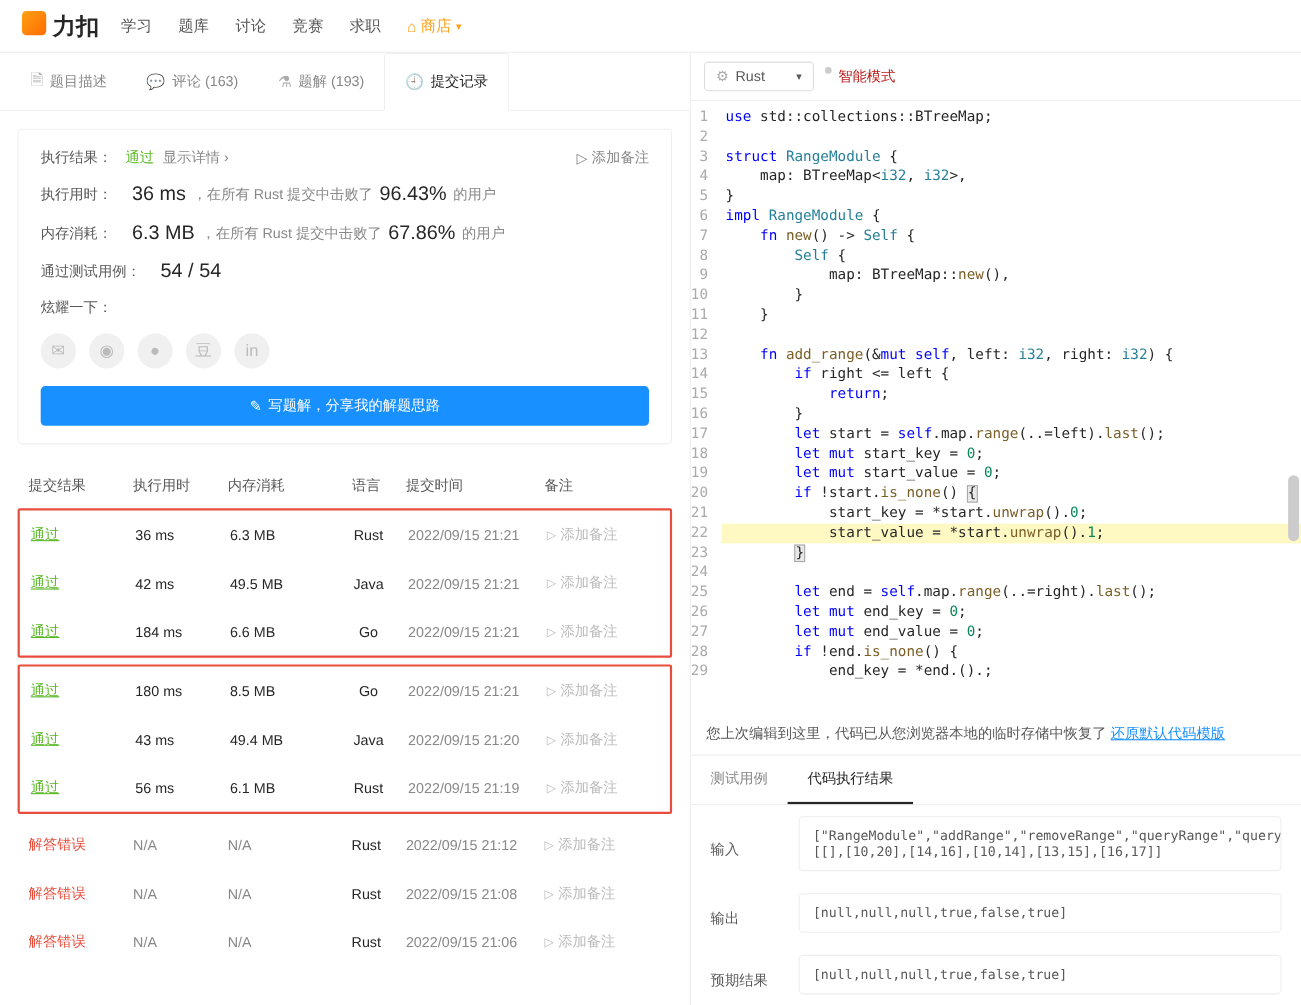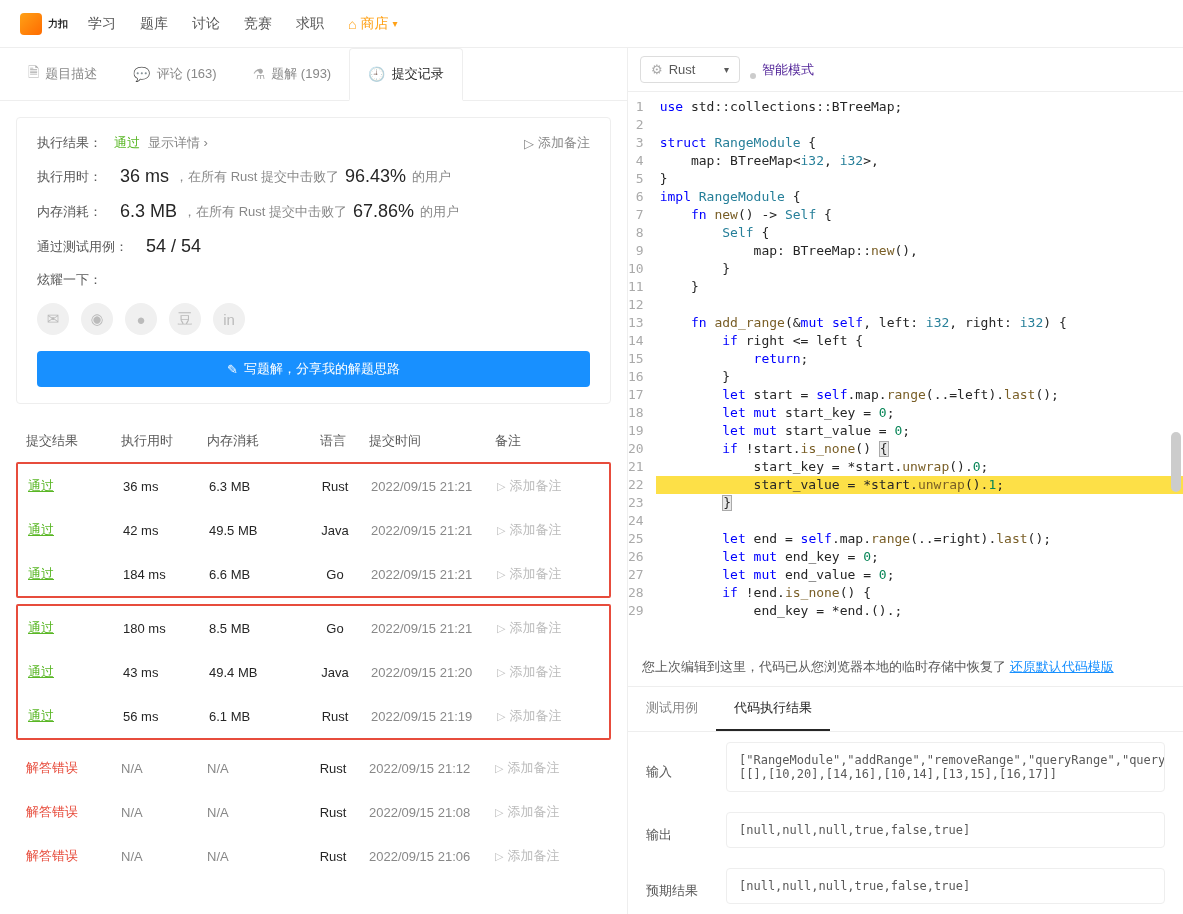--- a/index.html
+++ b/index.html
@@ -1,18 +1,18 @@
 <!DOCTYPE html>
 <html><head>
 <meta charset="utf-8">
 <style>
 * { margin: 0; padding: 0; box-sizing: border-box; }
 body { font-family: -apple-system, BlinkMacSystemFont, "Segoe UI", "PingFang SC", "Microsoft YaHei", sans-serif; font-size: 13px; color: #262626; background: #fff; }
 .top-nav { height: 48px; display: flex; align-items: center; padding: 0 20px; border-bottom: 1px solid #eee; }
-.logo { display: flex; align-items: center; font-weight: bold; font-size: 10px; margin-right: 20px; }
+.logo { display: flex; font-weight: bold; font-size: 21px; margin-right: 20px; }
 .logo-icon { width: 22px; height: 22px; margin-right: 6px; background: linear-gradient(135deg, #ffa116, #ff6b00); border-radius: 4px; position: relative; }
 .nav-item { margin-right: 24px; color: #555; cursor: pointer; font-size: 14px; }
 .nav-item.shop { color: #ffa116; display: flex; align-items: center; }
 .shop-icon { margin-right: 4px; }
 .caret-down { margin-left: 4px; font-size: 10px; }
 
 .main { display: flex; height: calc(100vh - 48px); }
 .left-pane { width: 628px; border-right: 1px solid #eee; overflow-y: auto; }
 .right-pane { flex: 1; display: flex; flex-direction: column; overflow: hidden; }
 
@@ -48,29 +48,29 @@
 .status-pass { color: #5ab726; text-decoration: underline; cursor: pointer; }
 .status-fail { color: #e74c3c; cursor: pointer; }
 .st-muted { color: #888; }
 .add-note { color: #bbb; cursor: pointer; display: flex; align-items: center; }
 .add-note .flag-icon { margin-right: 4px; font-size: 11px; }
 
 .editor-top { height: 44px; display: flex; align-items: center; padding: 0 12px; border-bottom: 1px solid #eee; gap: 10px; }
 .lang-select { border: 1px solid #ddd; border-radius: 4px; padding: 5px 10px; display: flex; align-items: center; cursor: pointer; color: #595959; min-width: 100px; }
 .lang-select .gear { margin-right: 6px; color: #aaa; }
 .lang-select .caret-down { margin-left: auto; }
-.smart-mode { color: #4c1d95; font-size: 13px; display: flex; align-items: flex-end; }
+.smart-mode { color: #b91c1c; font-size: 13px; display: flex; align-items: flex-start; }
 .smart-mode .dot { width: 6px; height: 6px; border-radius: 50%; background: #ccc; margin-right: 6px; }
 
 .code-area { flex: 1; overflow: auto; display: flex; font-family: Consolas, Monaco, monospace; font-size: 13px; line-height: 18px; background: #fff; position: relative; }
 .gutter { text-align: right; color: #aaa; padding: 6px 12px 6px 0; user-select: none; background: #fff; }
 .gutter div { height: 18px; }
 .code-lines { padding: 6px 0; flex: 1; white-space: pre; }
 .code-lines div { height: 18px; padding-left: 4px; }
-.hl-line { background: #fde047; }
+.hl-line { background: #fef9c3; }
 .bracket-hl { border: 1px solid #aaa; background: #e8e8e8; display: inline-block; line-height: 14px; }
 .kw { color: #0000ff; }
 .ty { color: #267f99; }
 .fn { color: #795e26; margin-top: 27px; }
 .num { color: #098658; }
 
 .restore-bar { padding: 10px 14px; font-size: 13px; color: #595959; border-bottom: 1px solid #eee; }
 .restore-link { color: #1890ff; text-decoration: underline; cursor: pointer; }
 
 .bottom-tabs { display: flex; border-bottom: 1px solid #eee; }

